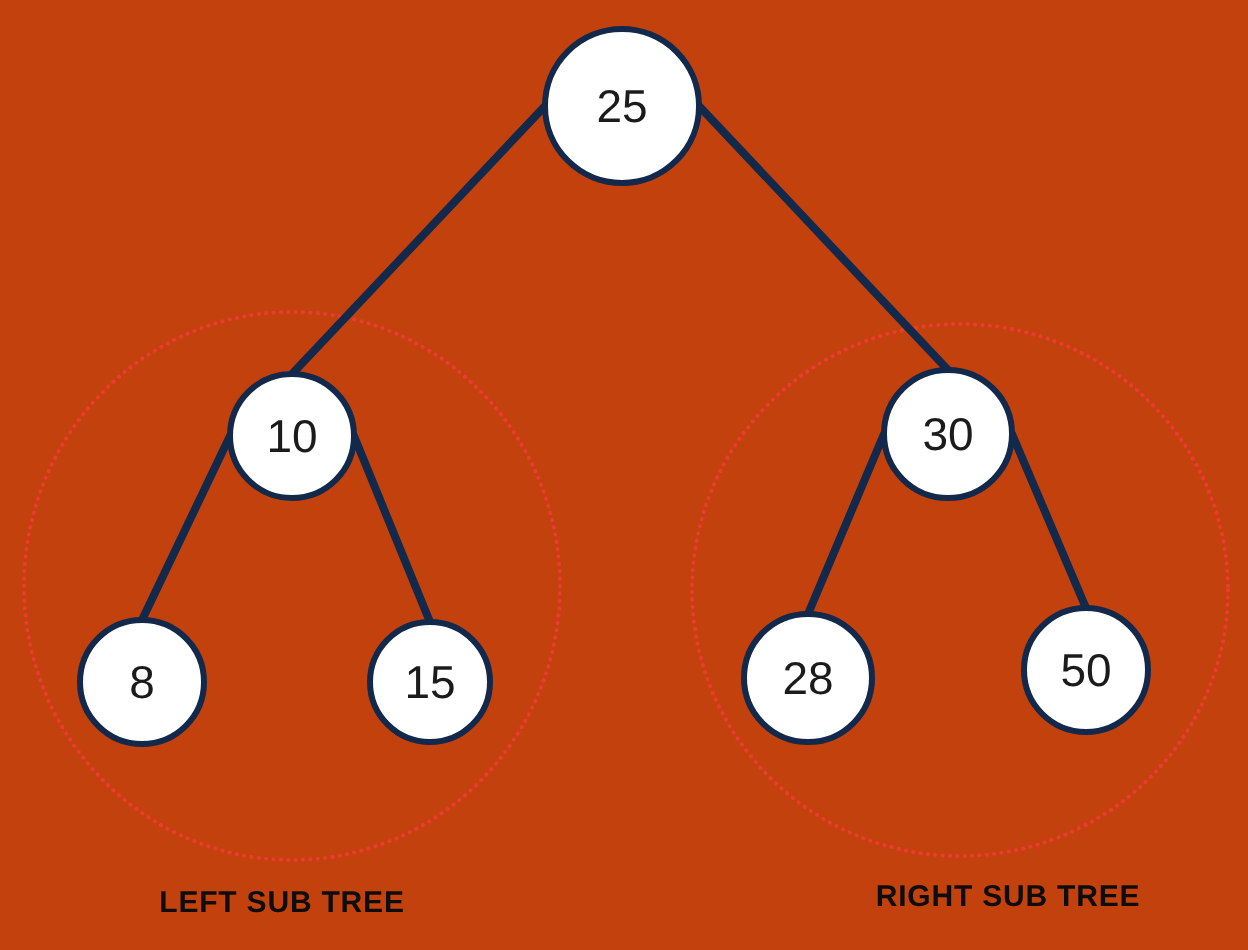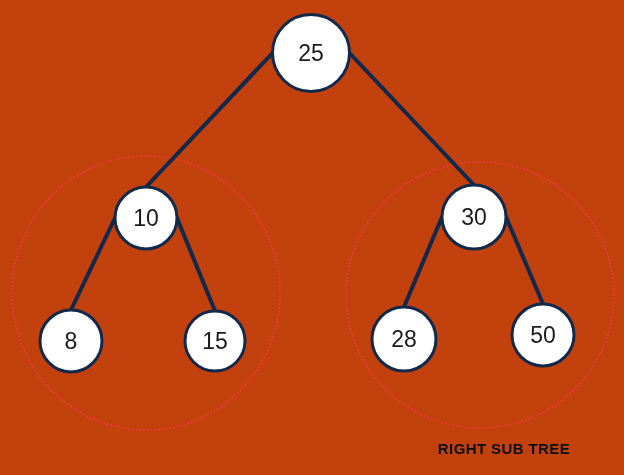--- a/index.html
+++ b/index.html
@@ -71,14 +71,15 @@
       </g>
       <g>
         <circle cx="404" cy="339" r="32" fill="#ffffff" stroke="#12294C" stroke-width="3"></circle>
         <text x="404" y="339" text-anchor="middle" dominant-baseline="central" fill="#1b1b1b" class="node-value">28</text>
       </g>
       <g>
         <circle cx="543" cy="335" r="31" fill="#ffffff" stroke="#12294C" stroke-width="3"></circle>
         <text x="543" y="335" text-anchor="middle" dominant-baseline="central" fill="#1b1b1b" class="node-value">50</text>
       </g>
     </svg>
+  <div class="subtree-label" id="label-left" style="left: 141px; top: 443px; color: rgb(13, 13, 13);">LEFT SUB TREE</div>
   <div class="subtree-label" id="label-right" style="left: 504px; top: 440px; color: rgb(13, 13, 13);">RIGHT SUB TREE</div>
 </div>
 
 </body></html>

